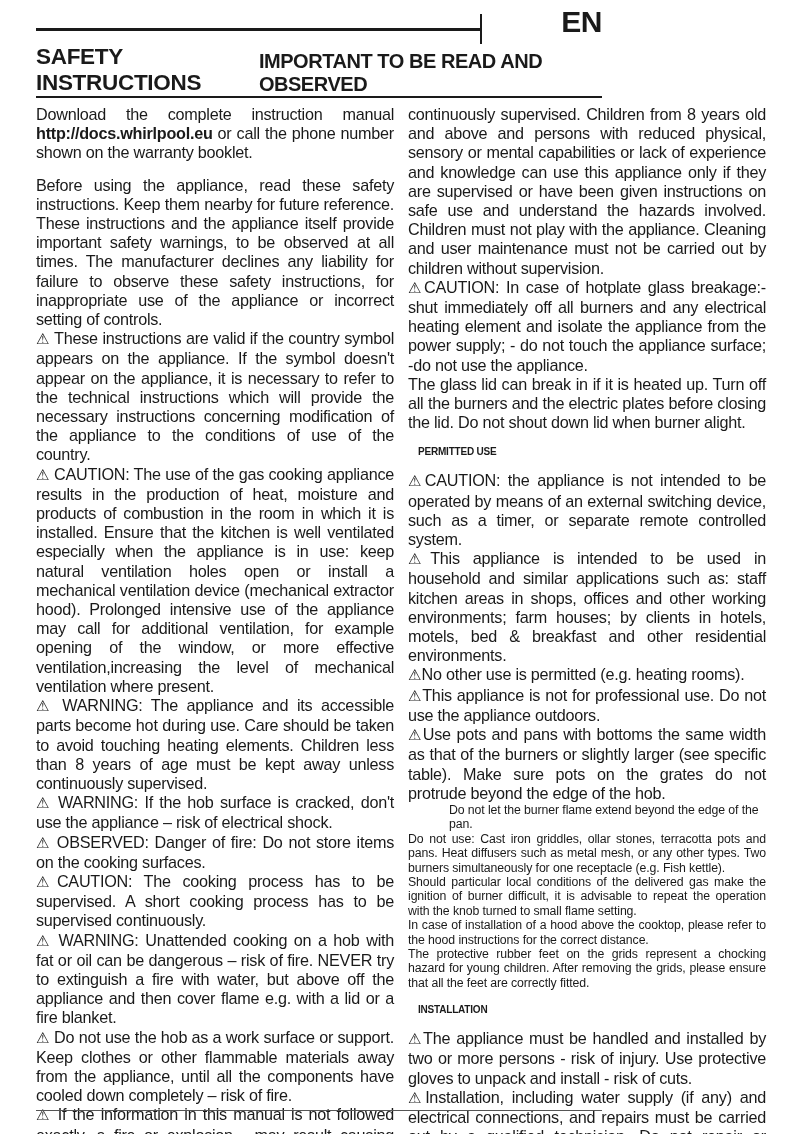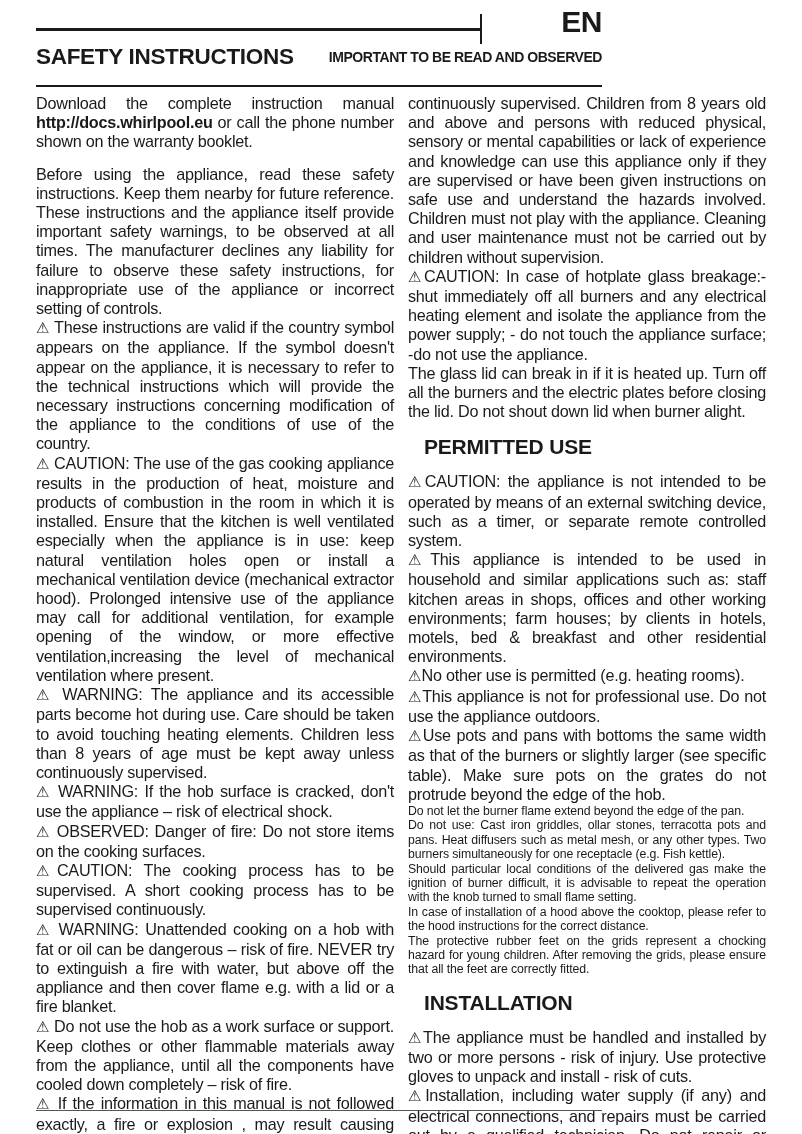--- a/index.html
+++ b/index.html
@@ -53,32 +53,32 @@
     right: 0;
     top: -4px;
     font-size: 30px;
     font-weight: bold;
     letter-spacing: -0.5px;
     line-height: 36px;
   }
   .title-row {
     display: flex;
     justify-content: space-between;
-    align-items: center;
+    align-items: flex-end;
     padding-top: 2px;
-    padding-bottom: 15px;
+    padding-bottom: 0;
     border-bottom: 2.5px solid #1a1a1a;
   }
   .title-main {
     font-size: 22.5px;
     font-weight: bold;
     letter-spacing: -0.3px;
   }
   .title-sub {
-    font-size: 14px;
+    font-size: 20px;
     font-weight: bold;
     letter-spacing: -0.45px;
   }
 
   
   .columns {
     display: flex;
     gap: 14px;
     padding-top: 7px;
   }
@@ -91,31 +91,31 @@
   p {
     margin: 0;
     font-size: 16.2px;
     line-height: 19.2px;
     text-align: justify;
     text-justify: inter-word;
     letter-spacing: -0.25px;
     hyphens: none;
   }
   p.j { text-align: justify; }
-  p.l { text-align: left; }
+  p.l { text-align: left; margin-left: 41px; }
   .spacer { height: 13px; }
   .b { font-weight: bold; }
   .warn {
     font-family: "DejaVu Sans", sans-serif;
     font-size: 15px;
     letter-spacing: 0;
   }
   h2 {
-    margin: 16px;
-    font-size: 21px;
+    margin: 10px;
+    font-size: 10px;
     font-weight: bold;
     line-height: 19px;
     letter-spacing: -0.2px;
   }
   p.small {
     font-size: 12.3px;
     line-height: 14.4px;
     letter-spacing: -0.1px;
   }
 

